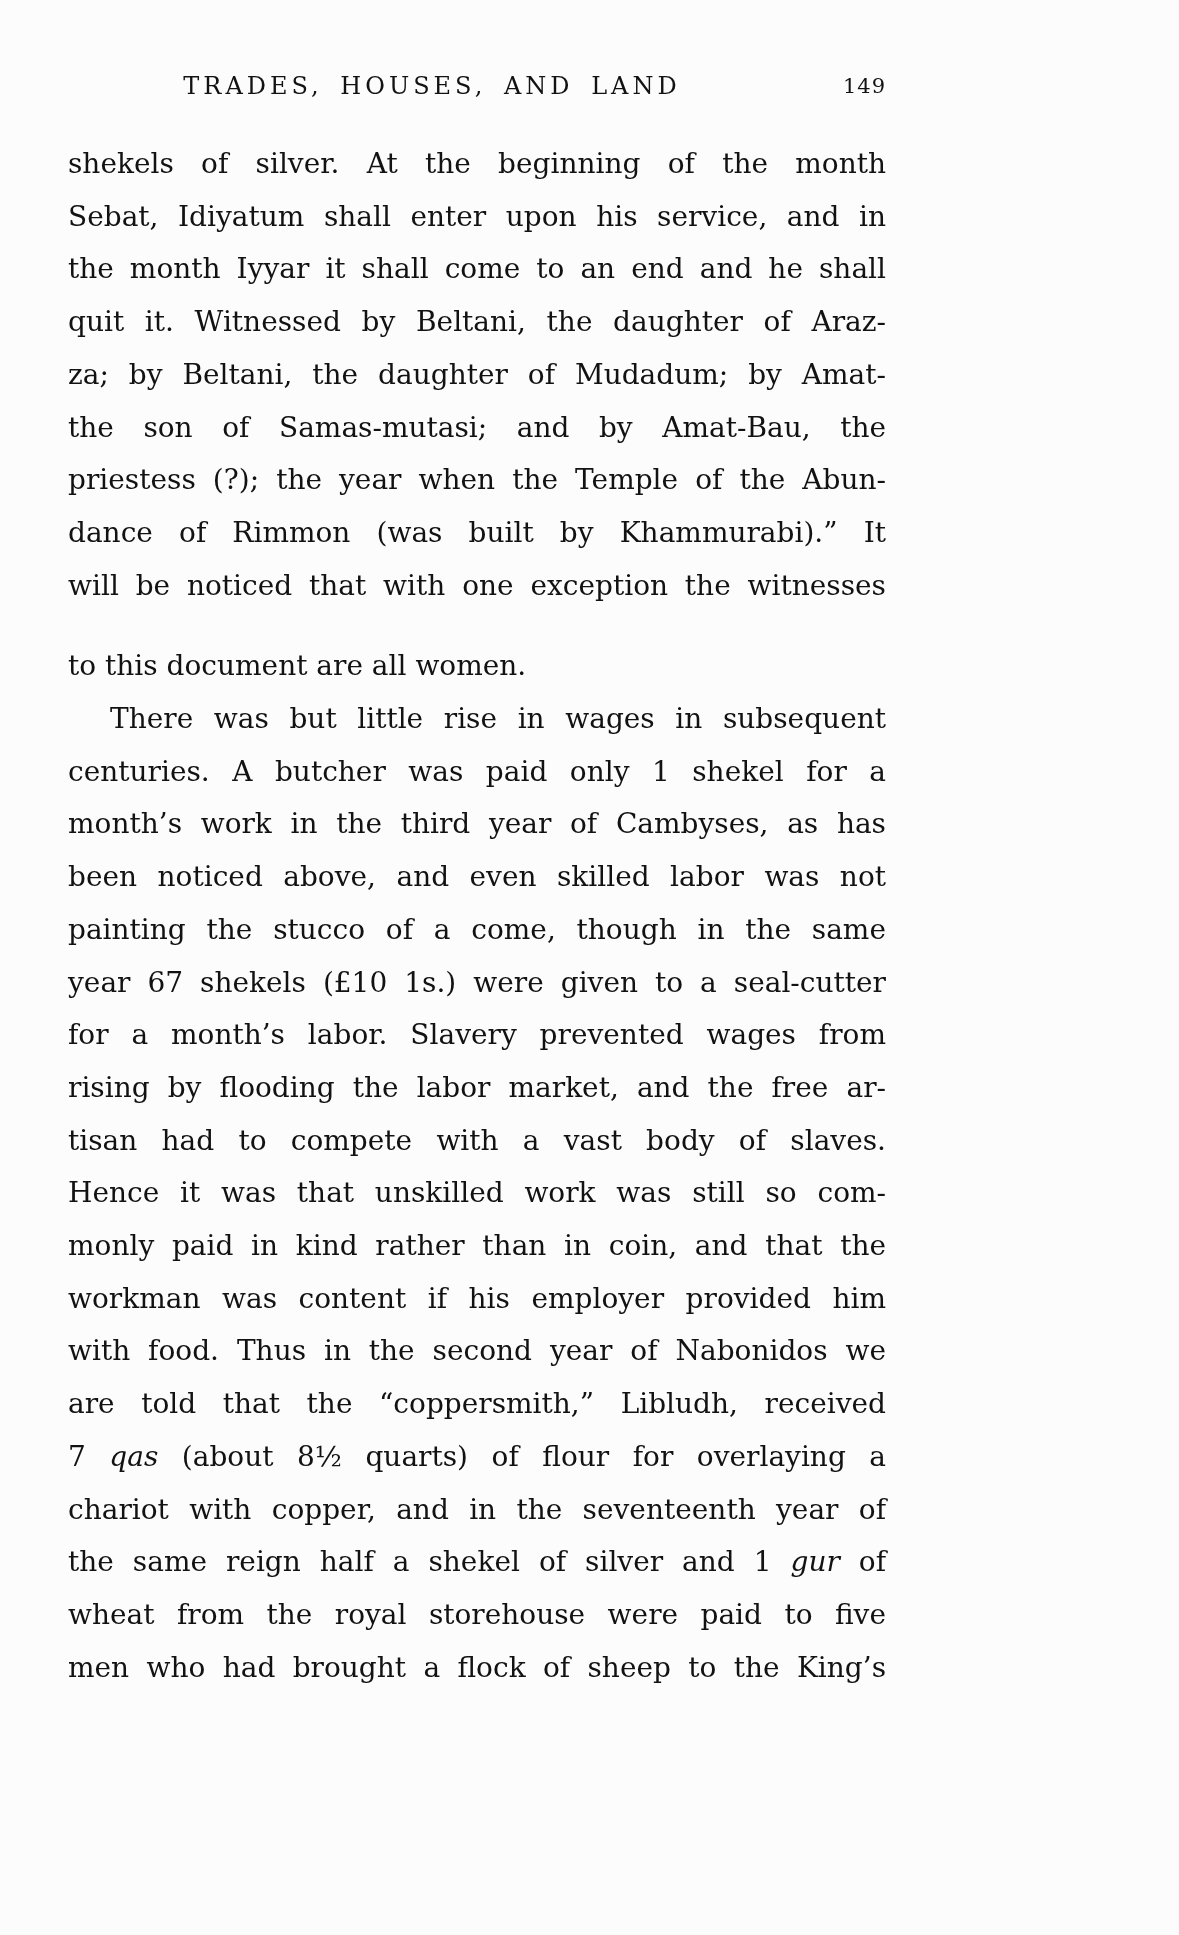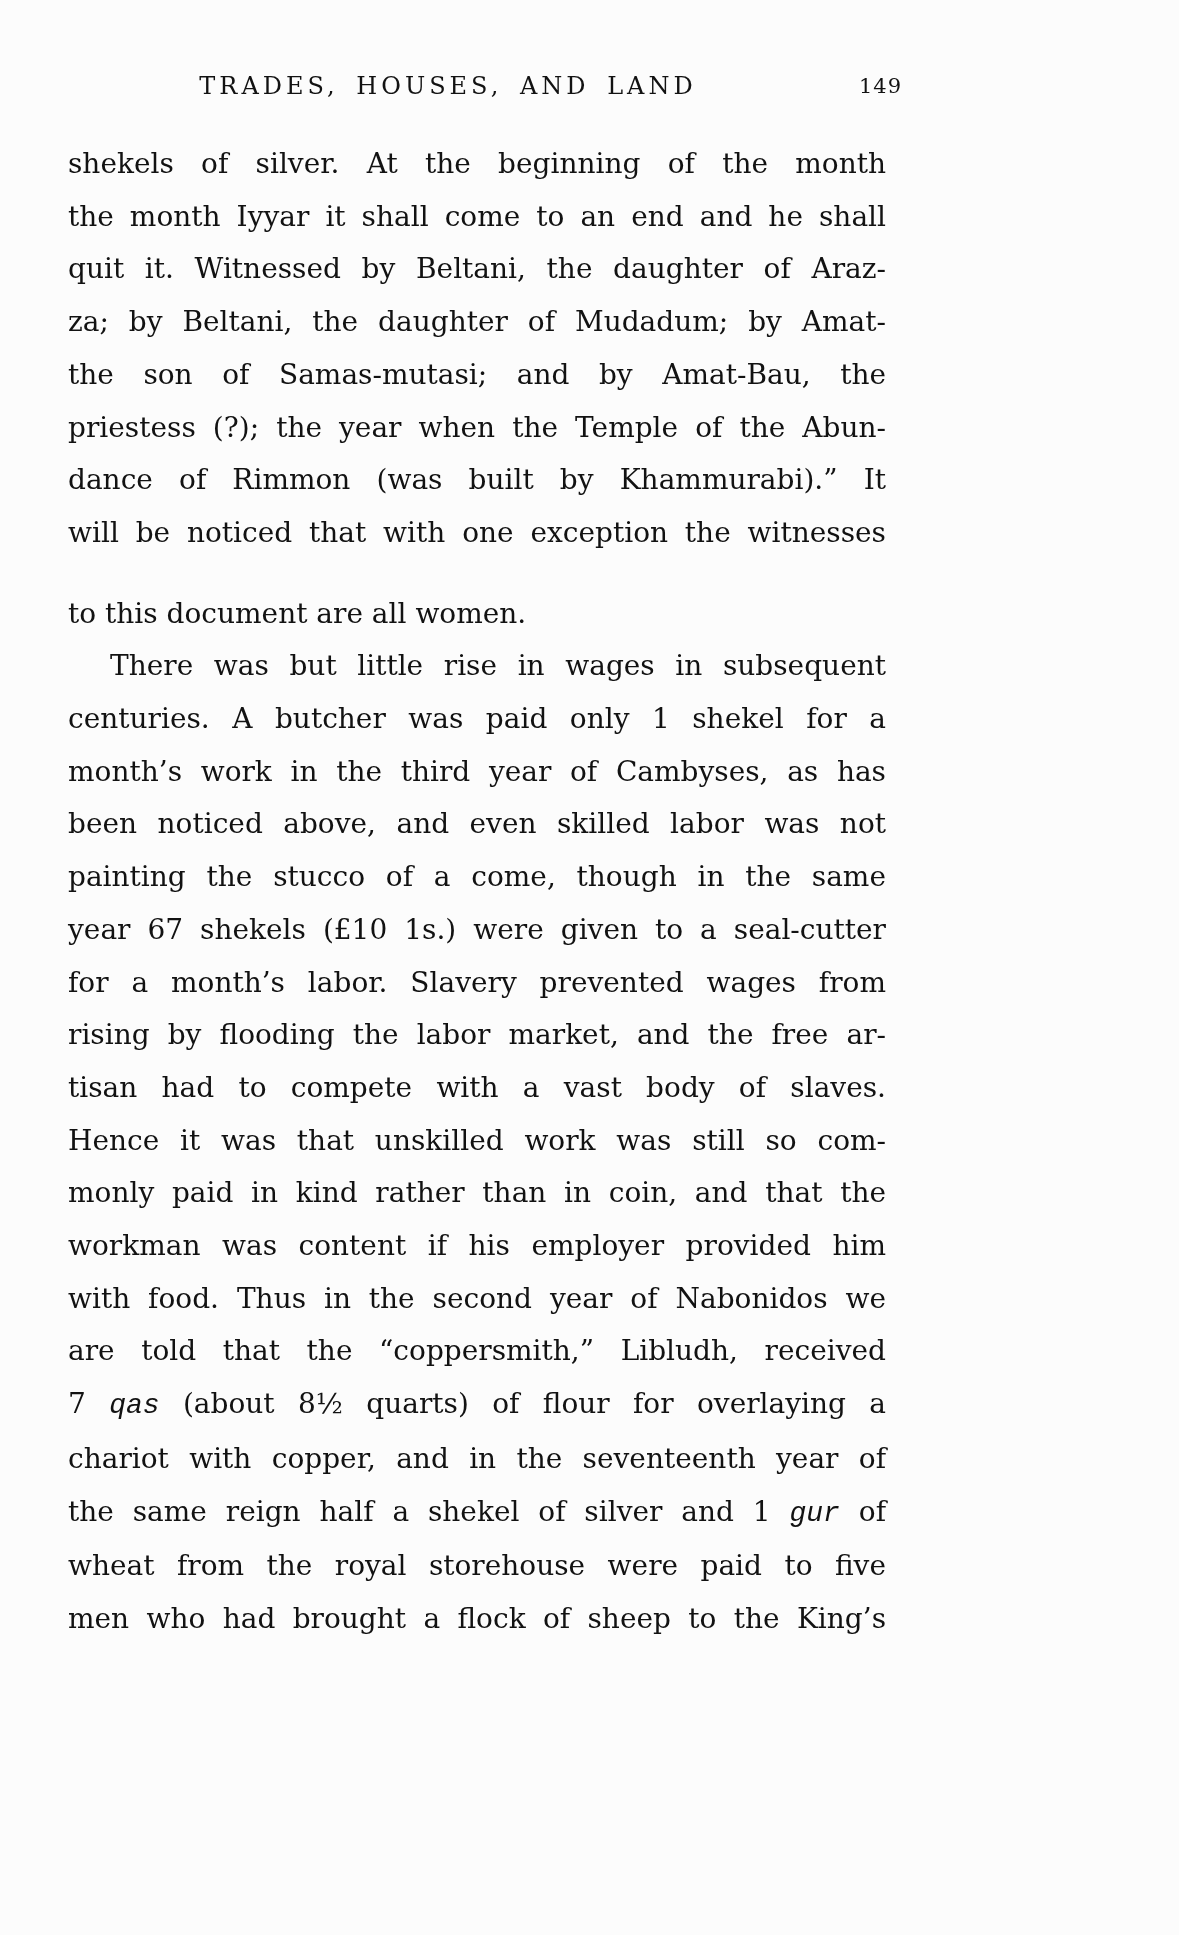--- a/index.html
+++ b/index.html
@@ -12,21 +12,21 @@
     width: 1179px;
     height: 1935px;
     margin: 0 auto;
     background: var(--paper, #fcfcfc);
     color: var(--ink, #111111);
     font-family: "DejaVu Serif", "Liberation Serif", serif;
     overflow: hidden;
   }
   .header {
     position: absolute;
-    left: 84px;
+    left: 68px;
     top: 70px;
     width: 818px;
     height: 44px;
   }
   .running-title {
     position: absolute;
     left: 0;
     right: 90px;
     top: 2px;
     text-align: center;
@@ -59,34 +59,34 @@
   }
   .line.end {
     text-align-last: left;
     margin-top: 28px;
   }
   .line.first {
     text-indent: 42px;
   }
   .line i {
     font-style: italic;
-    font-family: Liberation Mono, monospace;
   }
 </style>
 </head>
 <body>
 
 <div class="page">
   <div class="header">
     <div class="running-title">TRADES, HOUSES, AND LAND</div>
     <div class="page-number">149</div>
   </div>
   <div class="text-body">
       <div class="para">
         <div class="line"><span>shekels of silver. At the beginning of the month</span></div>
+        <div class="line"><span>Sebat, Idiyatum shall enter upon his service, and in</span></div>
         <div class="line"><span>the month Iyyar it shall come to an end and he shall</span></div>
         <div class="line"><span>quit it. Witnessed by Beltani, the daughter of Araz-</span></div>
         <div class="line"><span>za; by Beltani, the daughter of Mudadum; by Amat-</span></div>
         <div class="line"><span>the son of Samas-mutasi; and by Amat-Bau, the</span></div>
         <div class="line"><span>priestess (?); the year when the Temple of the Abun-</span></div>
         <div class="line"><span>dance of Rimmon (was built by Khammurabi).” It</span></div>
         <div class="line"><span>will be noticed that with one exception the witnesses</span></div>
         <div class="line end"><span>to this document are all women.</span></div>
       </div>
       <div class="para">

